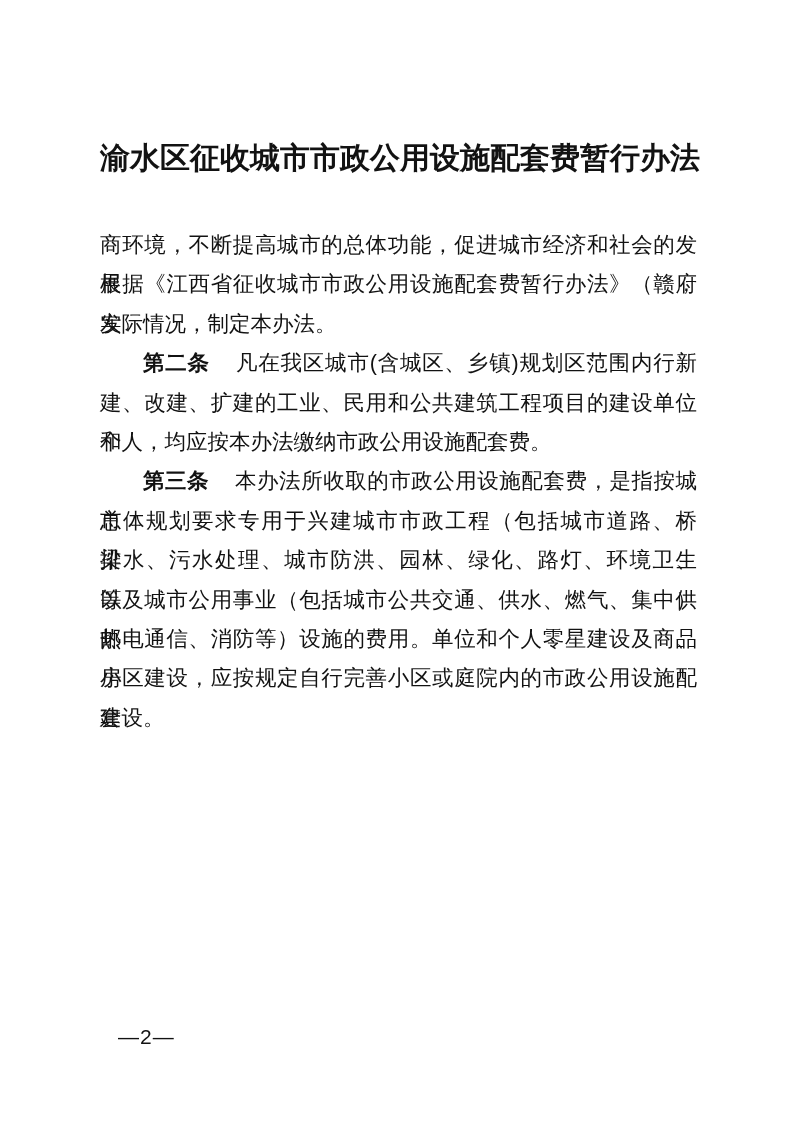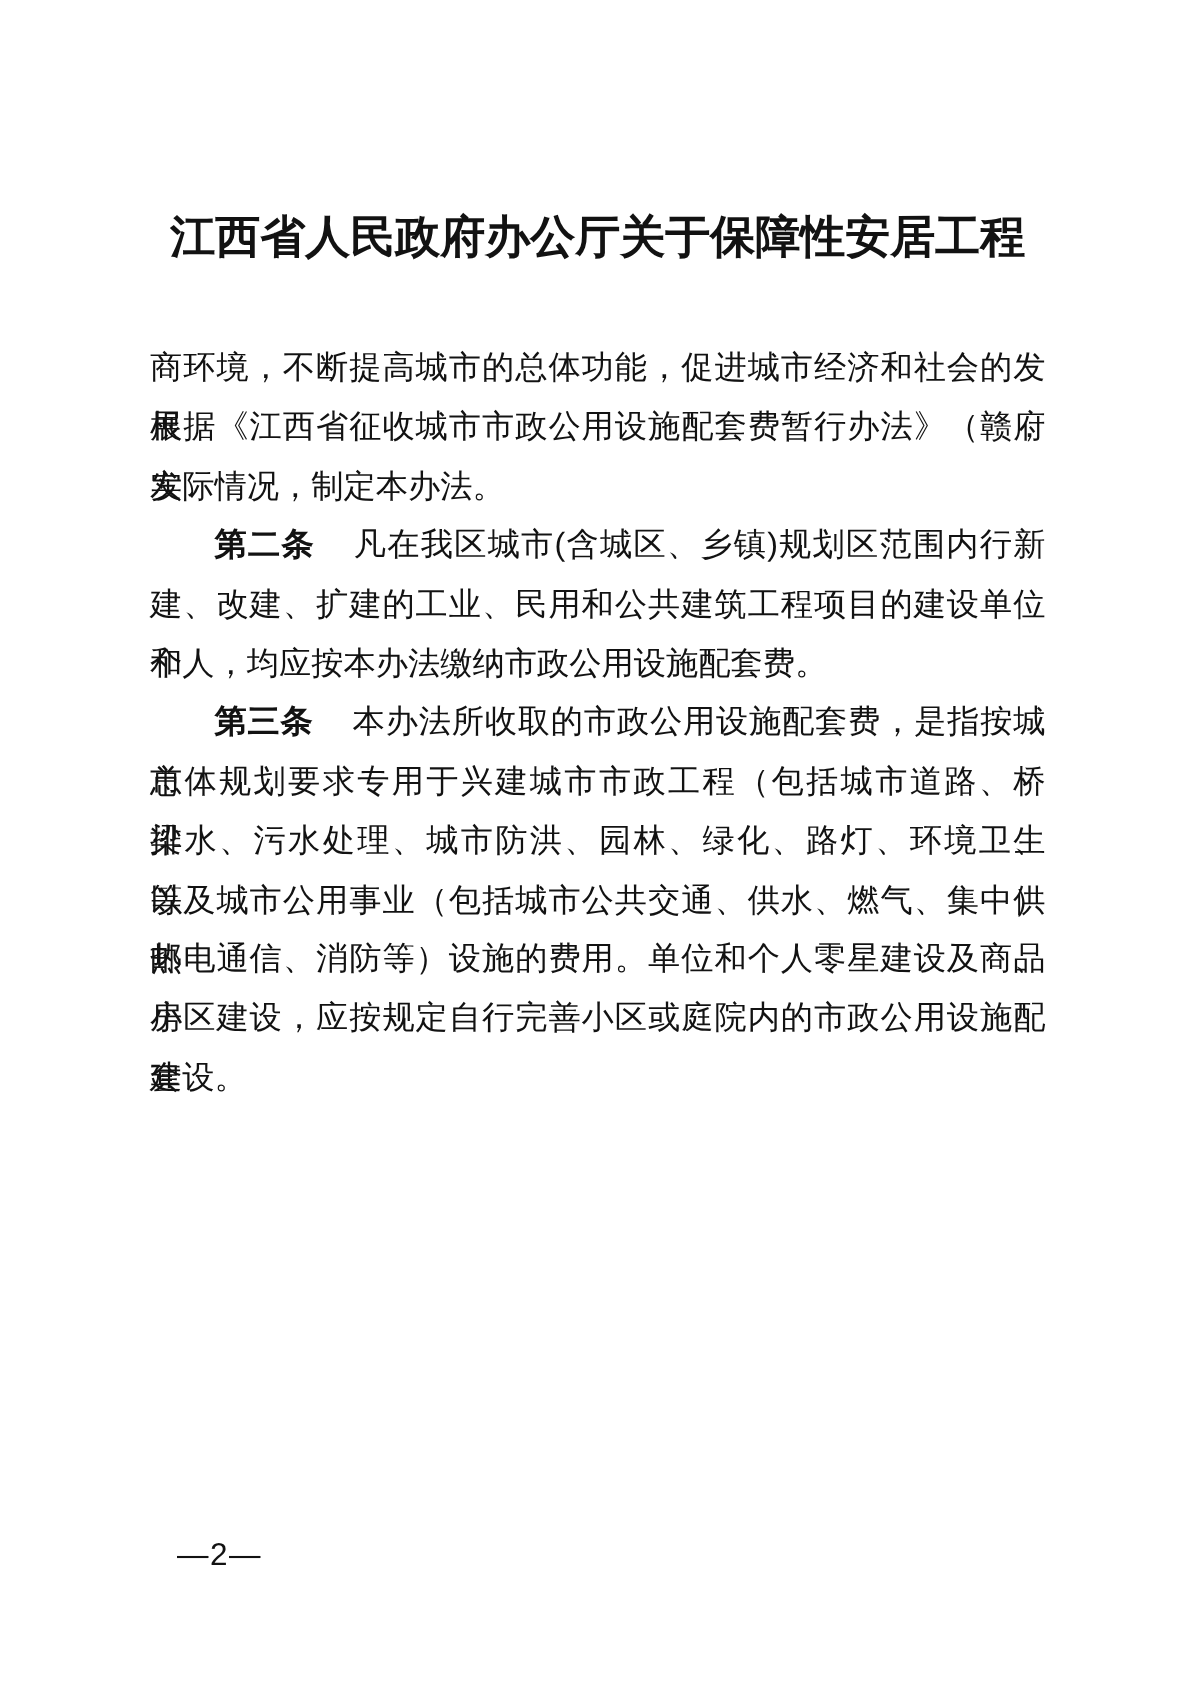--- a/index.html
+++ b/index.html
@@ -62,21 +62,21 @@
     font-size: 21px;
     line-height: 30px;
     letter-spacing: 1px;
     color: #121212;
   }
 </style>
 </head>
 <body>
 
 <div class="page">
-  <h1 class="title">江西省人民政府办公厅关于保障性安居工程</h1>
+  <h1 class="title">渝水区征收城市市政公用设施配套费暂行办法</h1>
   <div class="doc-body">
       <div class="para">
         <div class="line">商环境，不断提高城市的总体功能，促进城市经济和社会的发展，</div>
         <div class="line">根据《江西省征收城市市政公用设施配套费暂行办法》（赣府发</div>
         <div class="line last">实际情况，制定本办法。</div>
       </div>
       <div class="para">
         <div class="line first"><span class="term">第二条</span><span>凡在我区城市(含城区、乡镇)规划区范围内行新</span></div>
         <div class="line">建、改建、扩建的工业、民用和公共建筑工程项目的建设单位和</div>
         <div class="line last">个人，均应按本办法缴纳市政公用设施配套费。</div>

